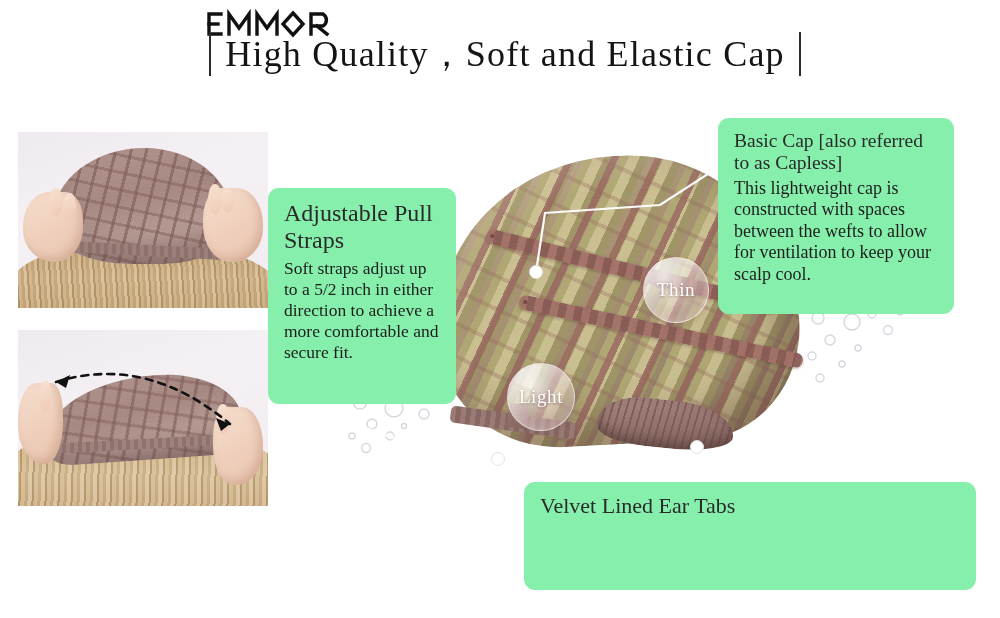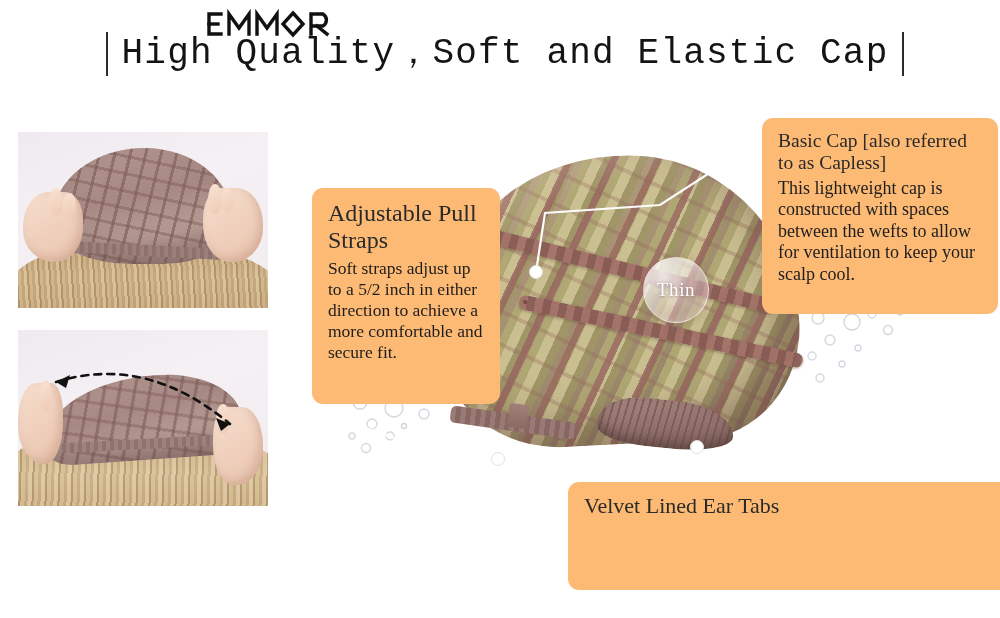--- a/index.html
+++ b/index.html
@@ -6,21 +6,21 @@
   body{width:1000px;height:618px;overflow:hidden;
        font-family:"Liberation Serif",serif;color:#1a1a1a;}
 
   #stage{position:relative;width:1000px;height:618px;background:#ffffff;overflow:hidden;}
 
   
   #header{position:absolute;left:0;top:0;width:1000px;height:96px;}
   .title-row{position:absolute;left:150px;top:28px;width:710px;height:52px;
              display:flex;align-items:center;justify-content:center;gap:14px;}
   .tbar{width:2px;height:44px;background:#2b2b2b;flex:0 0 2px;}
-  .title-text{font-family:Liberation Mono, monospace;font-size:36px;font-weight:400;
+  .title-text{font-family:Liberation Serif, serif;font-size:36px;font-weight:400;
               letter-spacing:1.2px;color:#141414;white-space:nowrap;line-height:1;}
   #brand-logo{position:absolute;left:205px;top:6px;width:140px;height:36px;}
   #brand-logo svg{display:block;}
 
   
   .photo{position:absolute;overflow:hidden;background:#f2eef0;}
   #photo-top{left:18px;top:132px;width:250px;height:176px;}
   #photo-bottom{left:18px;top:330px;width:250px;height:176px;}
 
   .ph-bg{position:absolute;inset:0;background:
@@ -130,22 +130,22 @@
     display:flex;align-items:center;justify-content:center;
     color:#fff;font-family:"Liberation Serif",serif;font-size:19px;letter-spacing:.6px;
     text-shadow:0 1px 3px rgba(110,80,76,.65);}
   #bubble-thin{left:643px;top:257px;width:64px;height:64px;}
   #bubble-light{left:507px;top:363px;width:66px;height:66px;}
 
   
   #connectors{position:absolute;left:0;top:0;width:1000px;height:618px;pointer-events:none;}
 
   
-  .callout{position:absolute;background:#fdba74;border-radius:11px;
-           padding:12px 16px 26px 16px;box-sizing:border-box;margin-left:44px;}
+  .callout{position:absolute;background:#86efac;border-radius:11px;
+           padding:12px 16px 26px 16px;box-sizing:border-box;}
   .c-title{font-family:"Liberation Serif",serif;font-size:24px;line-height:1.12;
            color:#2a2a2a;margin:0 0 4px 0;font-weight:400;}
   .c-body{font-family:"Liberation Serif",serif;font-size:17.5px;line-height:1.2;
           color:#1d1d1d;margin:0;font-weight:400;}
   #callout-straps{left:268px;top:188px;width:188px;height:216px;}
   #callout-basic{left:718px;top:118px;width:236px;height:196px;}
   #callout-ear{left:524px;top:482px;width:452px;height:108px;}
   #callout-ear .c-title{font-size:22px;margin-bottom:2px;}
   #callout-ear .c-body{font-size:18px;line-height:1.26;}
   #callout-basic .c-title{font-size:19.5px;}
@@ -253,20 +253,23 @@
         <circle cx="88" cy="30" r="4.5"></circle>
       <circle cx="42" cy="64" r="3"></circle>
         <circle cx="20" cy="78" r="4"></circle>
       <circle cx="100" cy="12" r="3"></circle>
     </g>
   </svg>
 
   <div class="bubble" id="bubble-thin">
     <span>Thin</span>
   </div>
+  <div class="bubble" id="bubble-light">
+    <span>Light</span>
+  </div>
 
   <svg id="connectors" viewBox="0 0 1000 618">
     <g stroke="#ffffff" stroke-width="2.2" fill="none" opacity=".96">
 
       <path d="M536 272 L545 213 L660 205 L745 150"></path>
 
       <path d="M300 405 L420 447 L498 459"></path>
 
       <path d="M697 447 L742 493"></path>
     </g>

